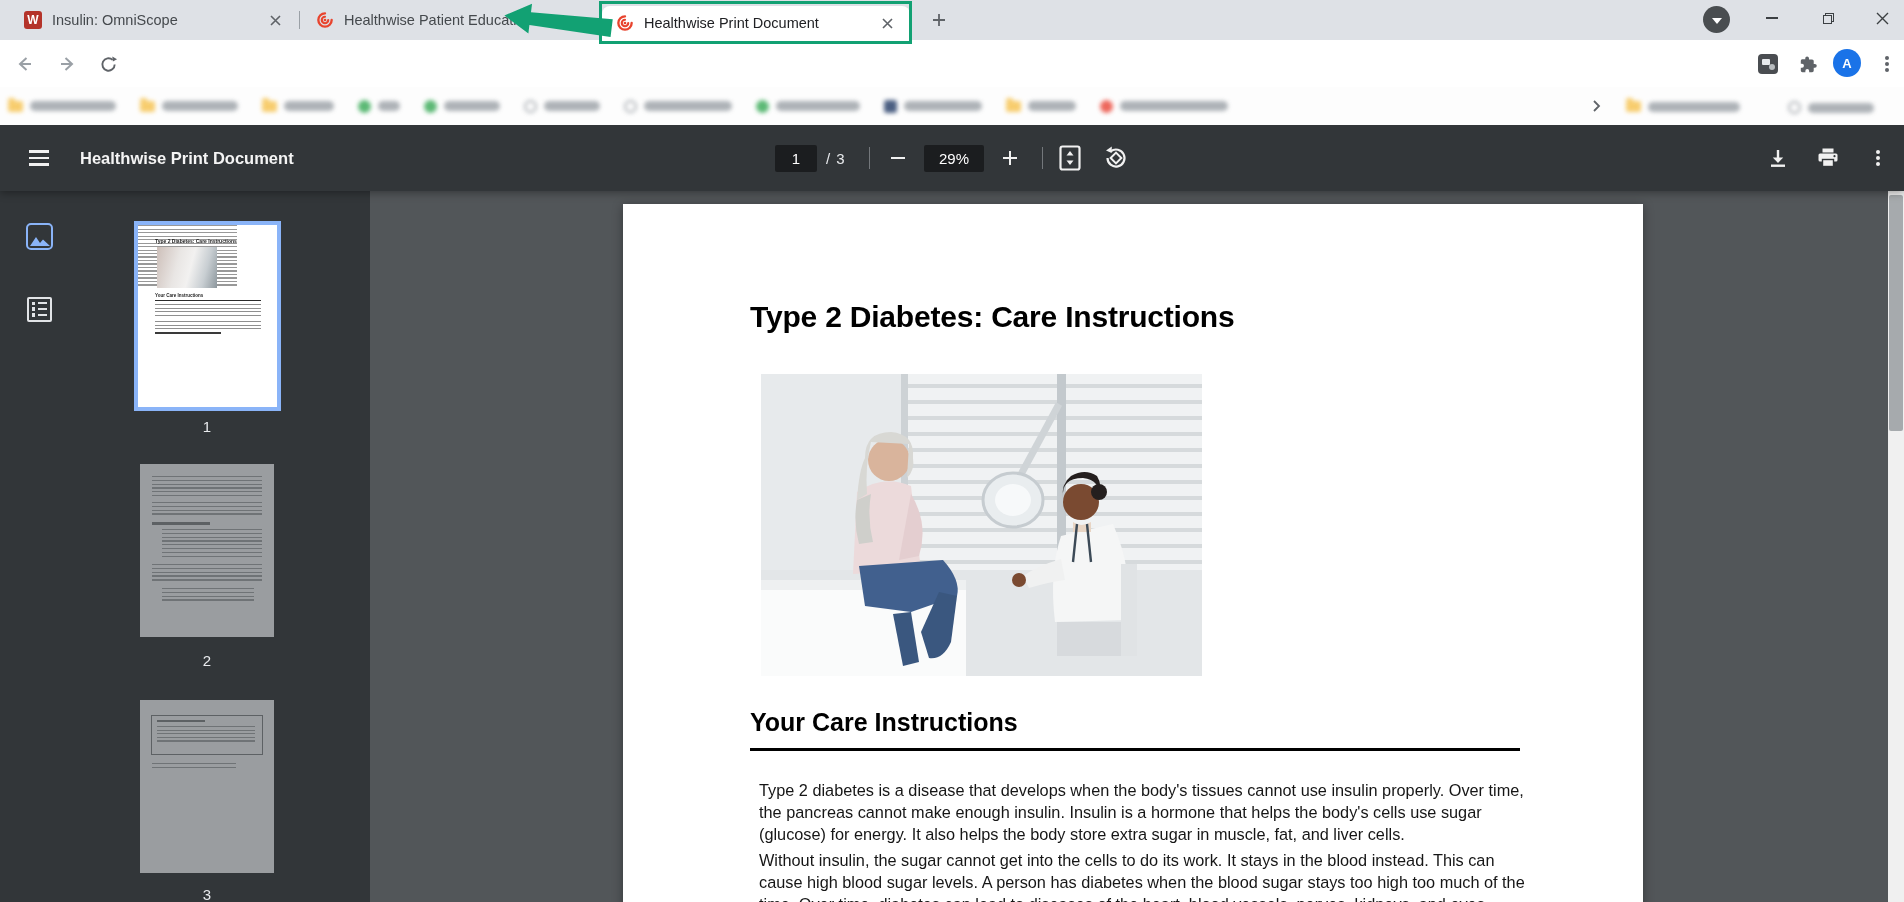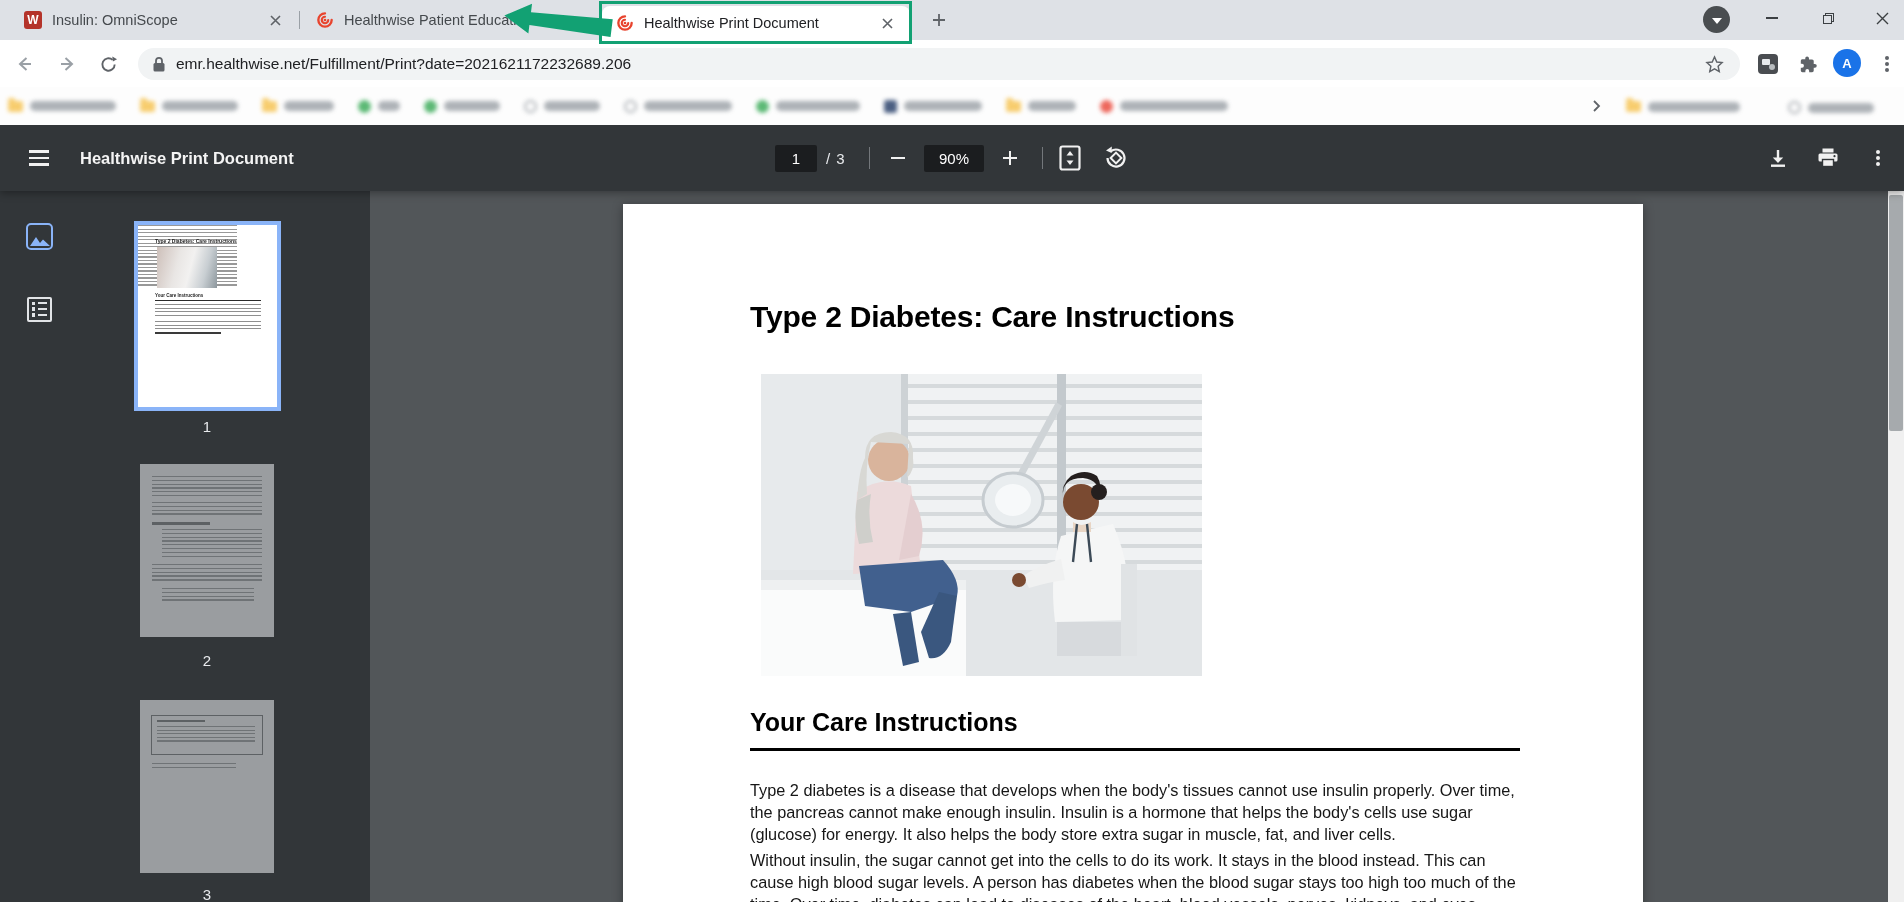--- a/index.html
+++ b/index.html
@@ -129,21 +129,21 @@
   .g3a { left:12px; top:63px; width:84px; height:8px; }
   .pg-label { position:absolute; width:134px; text-align:center; color:#e8eaed; font-size:15px; font-weight:500; }
   .lb1 { left:140px; top:227px; } .lb2 { left:140px; top:461px; } .lb3 { left:140px; top:695px; }
   
   .viewer { position:absolute; left:370px; top:0; width:1518px; height:711px; background:#525659; overflow:hidden; }
   .page { position:absolute; left:253px; top:13px; width:1020px; height:1400px; background:#fff; box-shadow:0 2px 10px rgba(0,0,0,.35); }
   .doc-title { position:absolute; left:127px; top:96px; font-size:30px; font-weight:bold; color:#000; letter-spacing:-.2px; }
   .doc-photo { position:absolute; left:138px; top:170px; width:441px; height:302px; }
   .doc-h2 { position:absolute; left:127px; top:504px; font-size:25px; font-weight:bold; color:#000; }
   .doc-hr { position:absolute; left:127px; top:544px; width:770px; height:3px; background:#000; }
-  .doc-p { position:absolute; left:127px; width:778px; font-size:16.3px; line-height:21.8px; color:#161616; }
+  .doc-p { position:absolute; left:136px; width:778px; font-size:16.3px; line-height:21.8px; color:#161616; }
   .p1 { top:560px; } .p2 { top:630px; }
   
   .scrollbar { position:absolute; left:1888px; top:0; width:16px; height:711px; background:#f0f0f0; }
   .scroll-thumb { position:absolute; left:1px; top:4px; width:14px; height:236px; background:#a6aaad; border-radius:2px; }
 </style>
 </head>
 <body>
 
 <div class="tabbar">
   <div class="tab tab1">
@@ -221,32 +221,20 @@
     <svg width="20" height="20" viewBox="0 0 20 20">
         <path d="M7.5 4 L14 10 L7.5 16 M14 10 H3" stroke="#9aa0a6" stroke-width="2" fill="none"></path>
       </svg>
   </div>
   <div class="navbtn nav-reload">
     <svg width="19" height="19" viewBox="0 0 20 20">
         <path d="M16.5 10 a6.5 6.5 0 1 1 -2.2 -4.9" stroke="#5f6368" stroke-width="2" fill="none"></path>
         <polygon points="14,1.5 14.6,6.8 19,4.4" fill="#5f6368"></polygon>
       </svg>
   </div>
-  <div class="omnibox">
-    <svg width="14" height="17" viewBox="0 0 14 17">
-      <rect x="1.5" y="7" width="11" height="8.5" rx="1.5" fill="#5f6368"></rect>
-      <path d="M4 7 V4.8 a3 3 0 0 1 6 0 V7" stroke="#5f6368" stroke-width="1.8" fill="none"></path>
-    </svg>
-    <span class="urltext">emr.healthwise.net/Fulfillment/Print?date=2021621172232689.206</span>
-    <span class="starbtn">
-      <svg width="19" height="19" viewBox="0 0 20 20">
-          <path d="M10 2 L12.4 7.4 L18 8 L13.8 11.8 L15 17.5 L10 14.6 L5 17.5 L6.2 11.8 L2 8 L7.6 7.4 Z" fill="none" stroke="#5f6368" stroke-width="1.5"></path>
-        </svg>
-    </span>
-  </div>
   <div class="barbtn ext1">
       <span class="extbox"></span>
     </div>
   <div class="barbtn ext-puzzle">
     <svg width="19" height="19" viewBox="0 0 20 20">
         <path d="M8.5 1.5c1.2 0 2 .9 2 2v1.2h3.3c1 0 1.7.8 1.7 1.7v3h1.2a2 2 0 1 1 0 4h-1.2v3c0 1-.8 1.7-1.7 1.7h-3.1v-1.3a2 2 0 1 0-4 0v1.3H3.6c-1 0-1.7-.8-1.7-1.7v-3.1h1.3a2 2 0 1 0 0-4H1.9v-3c0-1 .8-1.7 1.7-1.7h3V3.5c0-1.1.8-2 1.9-2z" fill="#5f6368"></path>
       </svg>
   </div>
   <div class="avatar">A</div>
   <div class="barbtn menu3">
@@ -330,21 +318,21 @@
 
   <input class="pagebox" value="1" style="">
   <div class="pageof">
     <span>/</span>
     <span>3</span>
   </div>
   <div class="tbsep sep1"></div>
   <div class="tbtn zoom-minus">
       <span class="minus-i"></span>
     </div>
-  <div class="zoombox">90%</div>
+  <div class="zoombox">29%</div>
   <div class="tbtn zoom-plus">
       <span class="plus-i"></span>
     </div>
   <div class="tbsep sep2"></div>
   <div class="tbtn fitbtn">
     <svg width="22" height="26" viewBox="0 0 22 26">
       <rect x="1.5" y="1.5" width="19" height="23" rx="2" fill="none" stroke="#f1f1f1" stroke-width="2.2"></rect>
       <polygon points="11,6 14.5,10.5 7.5,10.5" fill="#f1f1f1"></polygon>
       <polygon points="11,20 14.5,15.5 7.5,15.5" fill="#f1f1f1"></polygon>
     </svg>

